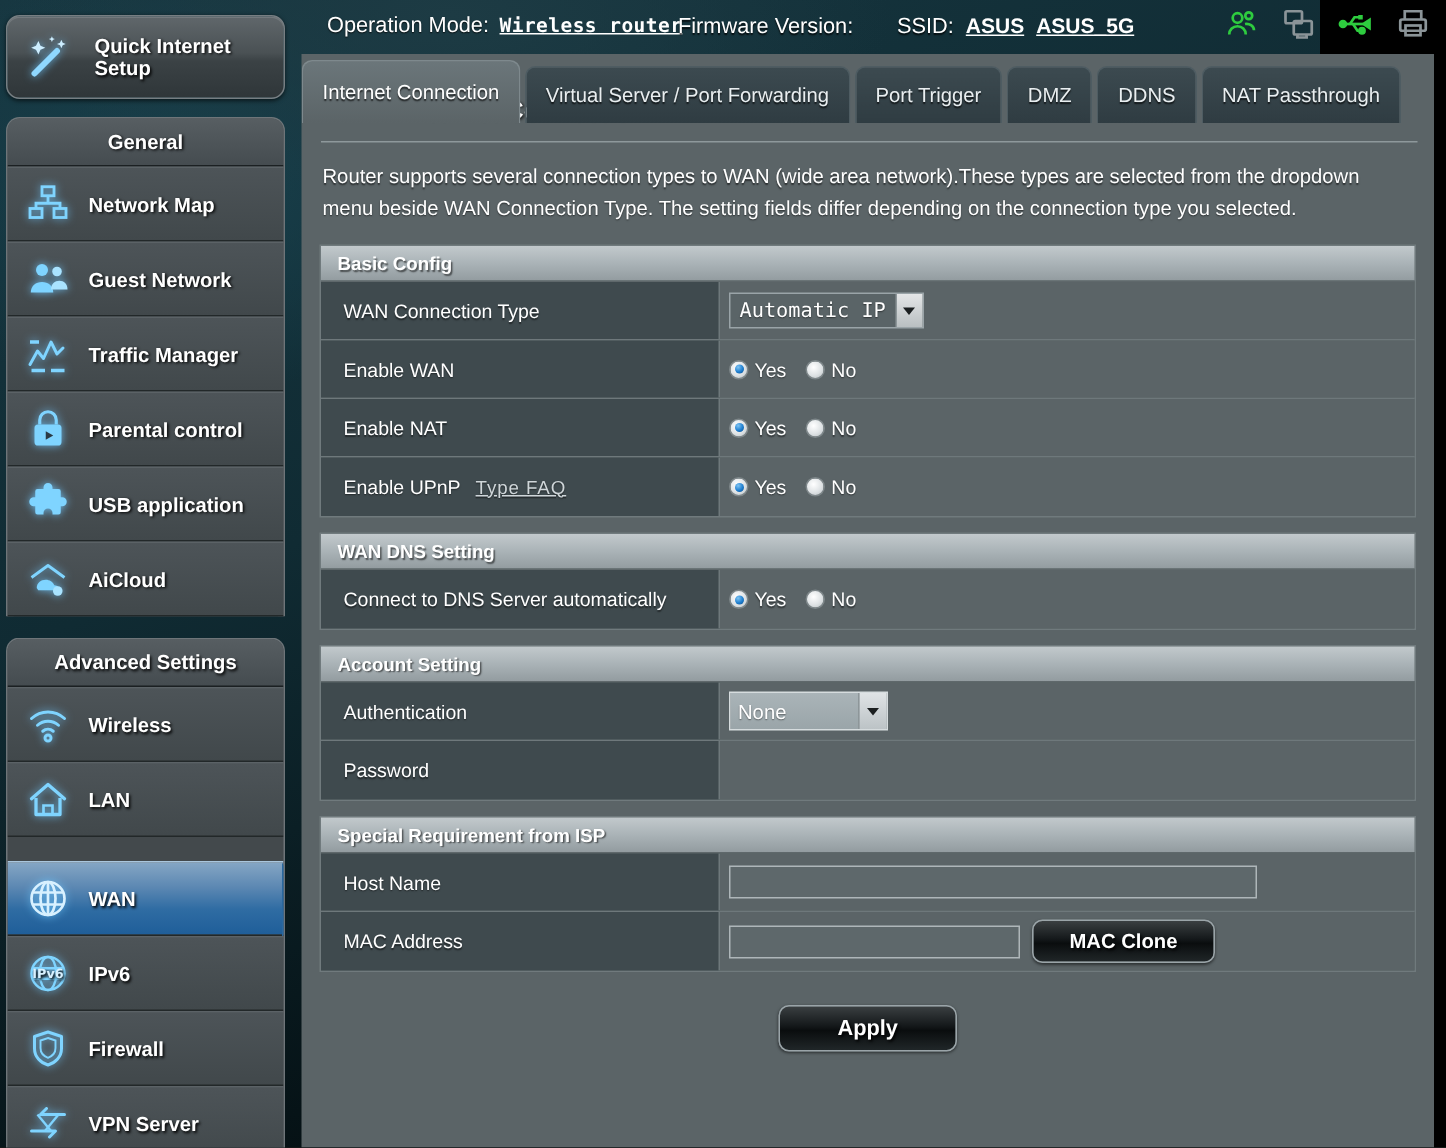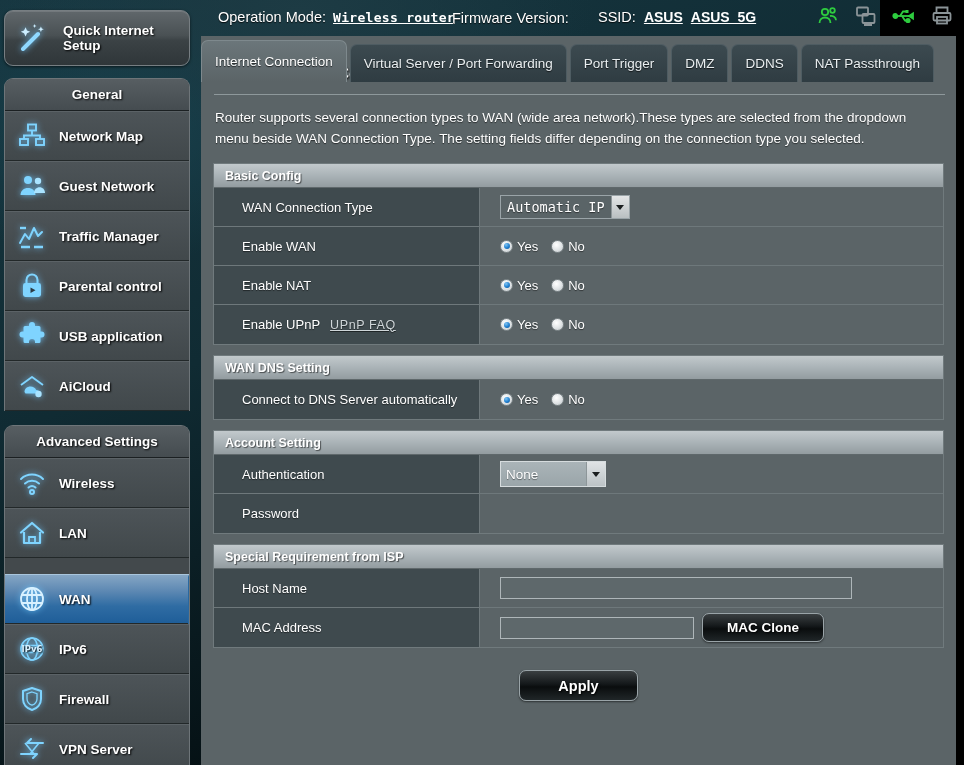--- a/index.html
+++ b/index.html
@@ -155,30 +155,30 @@
     color: #ffffff; font-size: 12.5px; font-weight: bold;
     text-shadow: 1px 1px 1px rgba(0,0,0,.55);
     border-bottom: 1px solid #5f686b;
   }
   .row { display: flex; min-height: 39px; border-bottom: 1px solid #6e787b; }
   .section .row:last-child { border-bottom: none; }
   .row .lab {
     width: 266px; flex: 0 0 266px;
     background: #3f4a4e;
     display: flex; align-items: center; gap: 10px;
-    padding-left: 28px;
+    padding-left: 15px;
     color: #ffffff; font-size: 13px;
     border-right: 1px solid #6e787b;
     text-shadow: 0 1px 1px rgba(0,0,0,.5);
   }
   .row .val {
     flex: 1;
     background: #5b6467;
     display: flex; align-items: center;
-    padding-left: 20px;
+    padding-left: 6px;
   }
   .faq-link {
     color: #cfd6d9; font-size: 12.5px; text-decoration: underline;
     cursor: pointer; letter-spacing: .6px;
   }
 
   
   .sel-asus {
     display: inline-flex; align-items: stretch;
     background: #5a6467;
@@ -534,21 +534,21 @@
                 <span class="dot"></span>
                 <span class="rl">No</span>
               </label>
             </div>
           </div>
         </div>
 
         <div class="row">
           <div class="lab">
             <span>Enable UPnP</span>
-            <span class="faq-link">UPnP  FAQ</span>
+            <span class="faq-link">Type  FAQ</span>
           </div>
           <div class="val">
             <div class="radio-grp">
               <label class="radio on">
                 <span class="dot"></span>
                 <span class="rl">Yes</span>
               </label>
               <label class="radio">
                 <span class="dot"></span>
                 <span class="rl">No</span>

